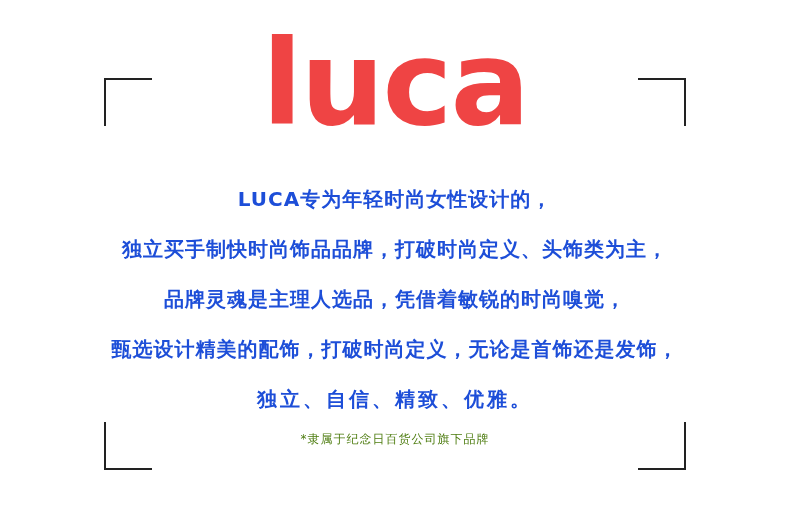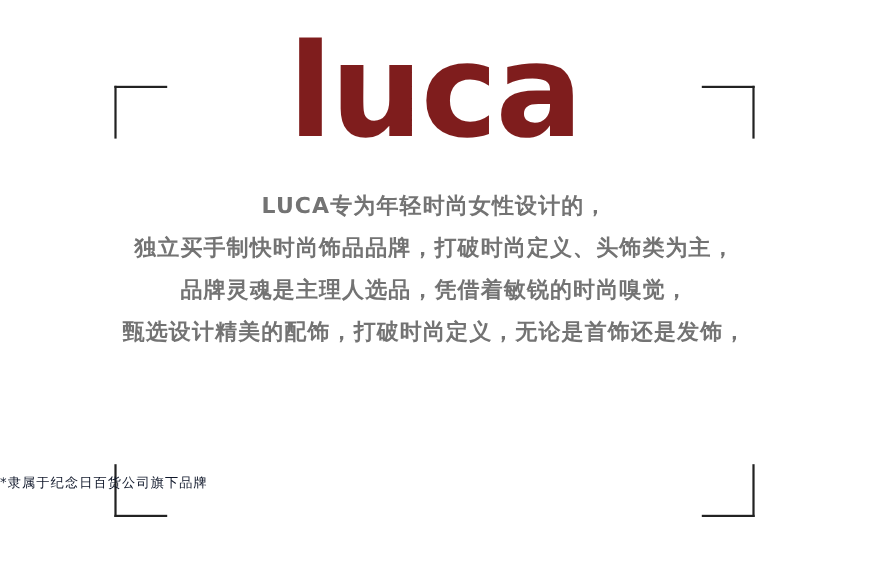--- a/index.html
+++ b/index.html
@@ -63,54 +63,56 @@
     width: 100%;
     text-align: center;
   }
   .brand {
     display: inline-block;
     font-family: "DejaVu Sans", sans-serif;
     font-weight: 700;
     font-size: 118px;
     line-height: 1.05;
     letter-spacing: -2px;
-    color: #7f1d1d;
+    color: #ef4444;
     text-align: center;
   }
 
   .body-text {
     position: absolute;
     top: 168px;
     left: 0;
     width: 100%;
     text-align: center;
   }
   .body-line {
     font-family: "DejaVu Sans", "Liberation Sans", sans-serif;
     font-size: 20px;
     font-weight: 700;
     line-height: 38px;
     letter-spacing: 1px;
-    color: #737373;
+    color: #1d4ed8;
     white-space: nowrap;
+    margin-top: 12px;
   }
   .body-line.spaced {
     letter-spacing: 3px;
   }
 
   .footnote {
     position: absolute;
     bottom: 84px;
     left: 0;
     width: 100%;
+    text-align: center;
     font-family: "DejaVu Sans", "Liberation Sans", sans-serif;
     font-size: 12px;
     font-weight: 400;
     letter-spacing: 1px;
-    color: #0f172a;
+    color: #4d7c0f;
   }
 </style>
 </head>
 <body>
 
 <div class="poster">
 
   <div class="corner corner-tl"></div>
   <div class="corner corner-tr"></div>
   <div class="corner corner-bl"></div>
@@ -118,17 +120,18 @@
 
   <div class="brand-wrap">
     <div class="brand">luca</div>
   </div>
 
   <div class="body-text">
     <div class="body-line">LUCA专为年轻时尚女性设计的，</div>
     <div class="body-line">独立买手制快时尚饰品品牌，打破时尚定义、头饰类为主，</div>
     <div class="body-line">品牌灵魂是主理人选品，凭借着敏锐的时尚嗅觉，</div>
     <div class="body-line">甄选设计精美的配饰，打破时尚定义，无论是首饰还是发饰，</div>
+    <div class="body-line spaced">独立、自信、精致、优雅。</div>
   </div>
 
   <div class="footnote">*隶属于纪念日百货公司旗下品牌</div>
 
 </div>
 
 </body></html>

